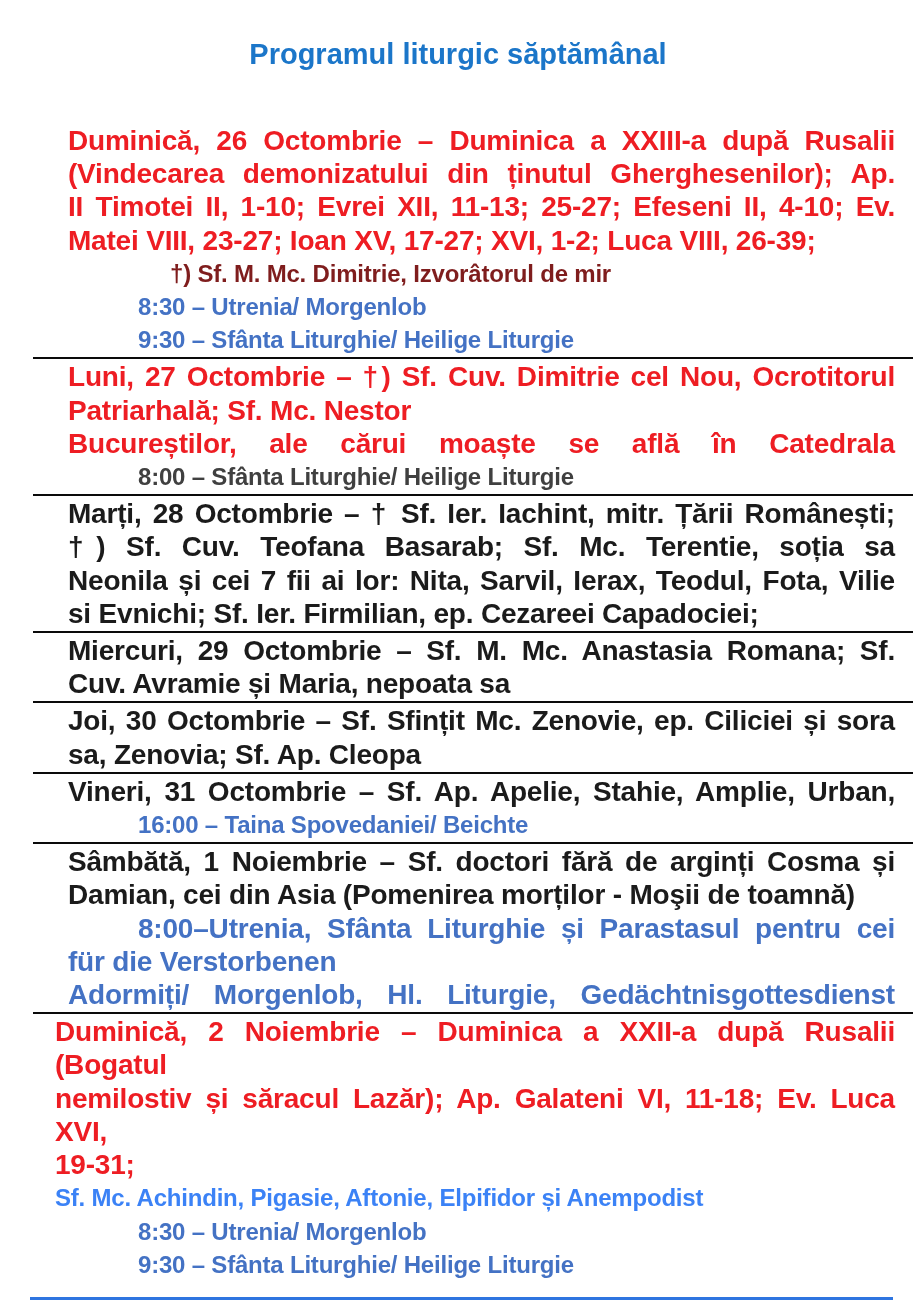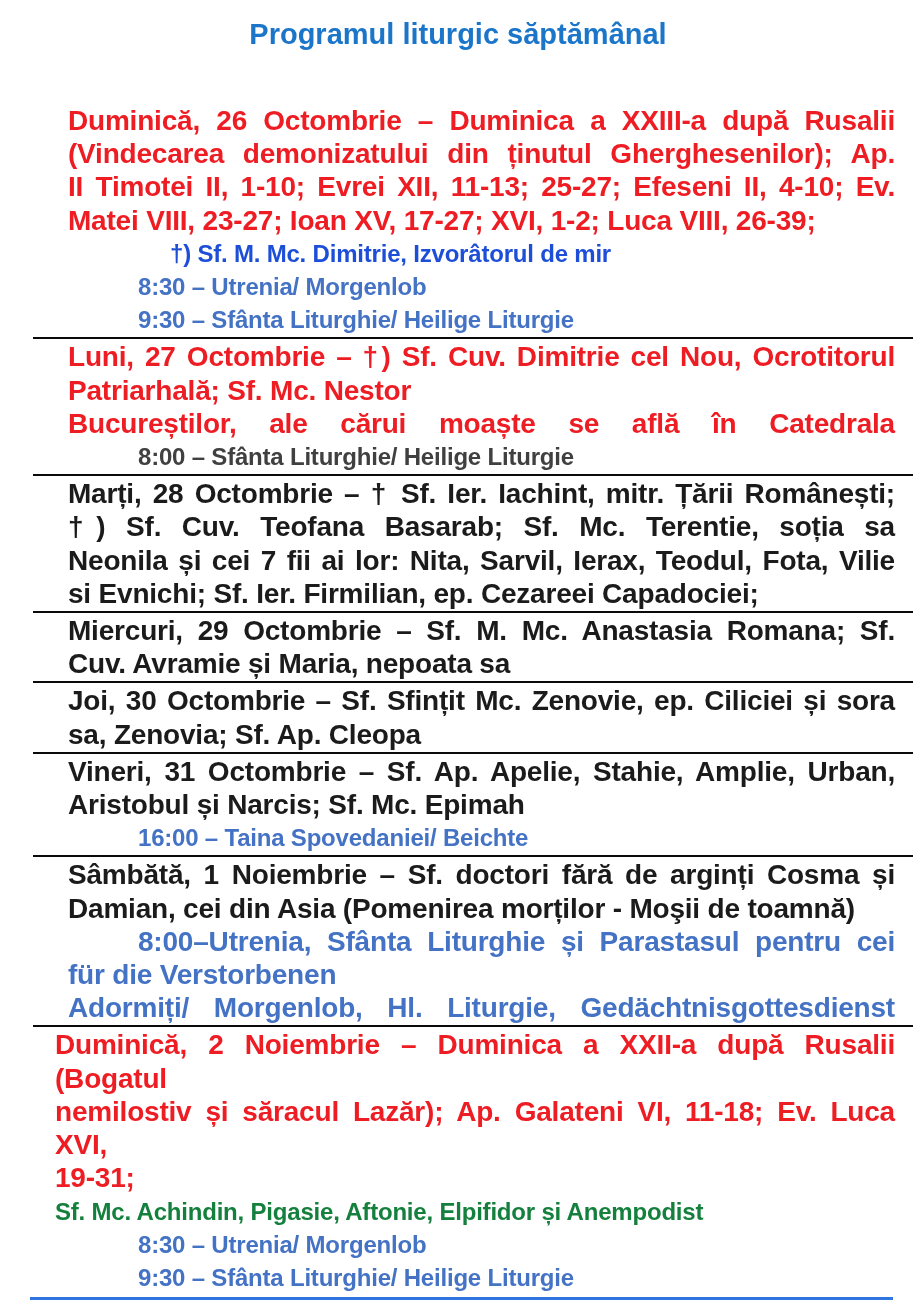--- a/index.html
+++ b/index.html
@@ -5,21 +5,21 @@
   html,body{margin:0;padding:0;background:#ffffff;}
   .page{
     position:relative;
     width:916px;height:1308px;
     background:#ffffff;
     overflow:hidden;
     font-family:"Liberation Sans", sans-serif;
     font-weight:bold;
   }
   .title{
-    margin:16px 0 0 0;
+    margin:36px 0 0 0;
     font-size:29px;
     line-height:36px;
     text-align:center;
     font-weight:bold;
   }
   .doc{margin-top:52px;}
   .para{
     font-size:28px;
     line-height:33.2px;
     margin:0 21px 0 68px;
@@ -55,21 +55,21 @@
 
 <div class="page">
   <h1 class="title" style="color: rgb(27, 118, 201);">Programul liturgic săptămânal</h1>
   <div class="doc">
       <div class="para" style="color: rgb(238, 29, 35);">
         <div class="pline">Duminică, 26 Octombrie – Duminica a XXIII-a după Rusalii</div>
         <div class="pline">(Vindecarea demonizatului din ținutul Gherghesenilor); Ap.</div>
         <div class="pline">II Timotei II, 1-10; Evrei XII, 11-13; 25-27; Efeseni II, 4-10; Ev.</div>
         <div class="pline last">Matei VIII, 23-27; Ioan XV, 17-27; XVI, 1-2; Luca VIII, 26-39;</div>
       </div>
-      <div class="single indent-saint" style="color: #1d4ed8;">†) Sf. M. Mc. Dimitrie, Izvorâtorul de mir</div>
+      <div class="single indent-saint" style="color: #7f1d1d;">†) Sf. M. Mc. Dimitrie, Izvorâtorul de mir</div>
       <div class="single indent-time" style="color: rgb(68, 114, 196);">8:30 – Utrenia/ Morgenlob</div>
       <div class="single indent-time" style="color: rgb(68, 114, 196);">9:30 – Sfânta Liturghie/ Heilige Liturgie</div>
       <div class="separator" style="background: rgb(10, 10, 10);"></div>
       <div class="para" style="color: rgb(238, 29, 35);">
         <div class="pline">Luni, 27 Octombrie – †) Sf. Cuv. Dimitrie cel Nou, Ocrotitorul</div>
         <div class="pline last">Patriarhală; Sf. Mc. Nestor</div>
         <div class="pline">Bucureștilor, ale cărui moaște se află în Catedrala</div>
       </div>
       <div class="single indent-time" style="color: #404040;">8:00 – Sfânta Liturghie/ Heilige Liturgie</div>
       <div class="separator" style="background: rgb(10, 10, 10);"></div>
@@ -85,37 +85,36 @@
         <div class="pline last">Cuv. Avramie și Maria, nepoata sa</div>
       </div>
       <div class="separator" style="background: rgb(10, 10, 10);"></div>
       <div class="para" style="color: rgb(27, 27, 27);">
         <div class="pline">Joi, 30 Octombrie – Sf. Sfințit Mc. Zenovie, ep. Ciliciei și sora</div>
         <div class="pline last">sa, Zenovia; Sf. Ap. Cleopa</div>
       </div>
       <div class="separator" style="background: rgb(10, 10, 10);"></div>
       <div class="para" style="color: rgb(27, 27, 27);">
         <div class="pline">Vineri, 31 Octombrie – Sf. Ap. Apelie, Stahie, Amplie, Urban,</div>
-        <div class="pline last">Aristobul și Narcis; Sf. Mc. Epimah</div>
       </div>
       <div class="single indent-time" style="color: rgb(68, 114, 196);">16:00 – Taina Spovedaniei/ Beichte</div>
       <div class="separator" style="background: rgb(10, 10, 10);"></div>
       <div class="para" style="color: rgb(27, 27, 27);">
         <div class="pline">Sâmbătă, 1 Noiembrie – Sf. doctori fără de arginți Cosma și</div>
         <div class="pline last">Damian, cei din Asia (Pomenirea morților - Moşii de toamnă)</div>
       </div>
       <div class="para first-indent" style="color: rgb(68, 114, 196);">
         <div class="pline">8:00–Utrenia, Sfânta Liturghie și Parastasul pentru cei</div>
         <div class="pline last">für die Verstorbenen</div>
         <div class="pline">Adormiți/ Morgenlob, Hl. Liturgie, Gedächtnisgottesdienst</div>
       </div>
       <div class="separator" style="background: rgb(10, 10, 10);"></div>
       <div class="para wide" style="color: rgb(238, 29, 35);">
         <div class="pline">Duminică, 2 Noiembrie – Duminica a XXII-a după Rusalii (Bogatul</div>
         <div class="pline">nemilostiv și săracul Lazăr); Ap. Galateni VI, 11-18; Ev. Luca XVI,</div>
         <div class="pline last">19-31;</div>
       </div>
-      <div class="single wide-left" style="color: #15803d;">Sf. Mc. Achindin, Pigasie, Aftonie, Elpifidor și Anempodist</div>
+      <div class="single wide-left" style="color: #3b82f6;">Sf. Mc. Achindin, Pigasie, Aftonie, Elpifidor și Anempodist</div>
       <div class="single indent-time" style="color: rgb(68, 114, 196);">8:30 – Utrenia/ Morgenlob</div>
       <div class="single indent-time" style="color: rgb(68, 114, 196);">9:30 – Sfânta Liturghie/ Heilige Liturgie</div>
     </div>
   <div class="bottom-rule" style="background: rgb(46, 117, 224);"></div>
 </div>
 
 </body></html>

